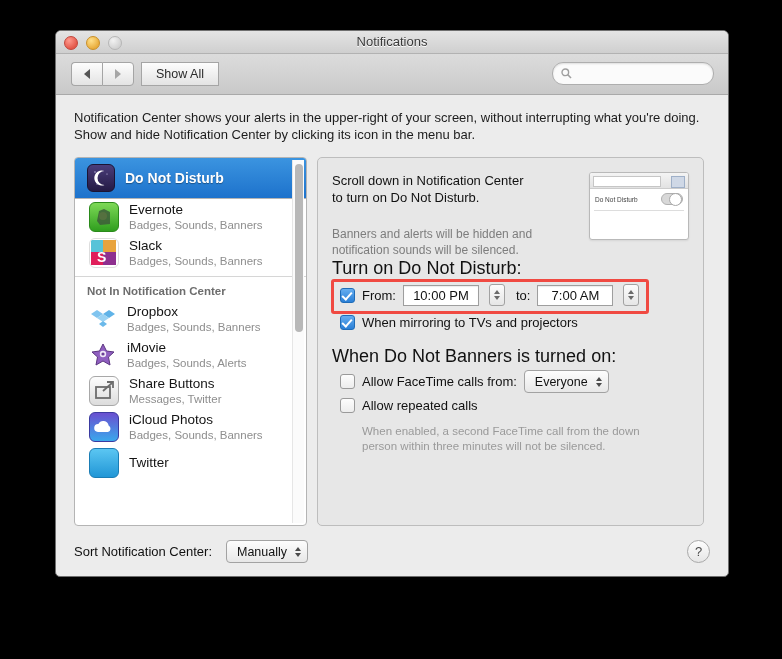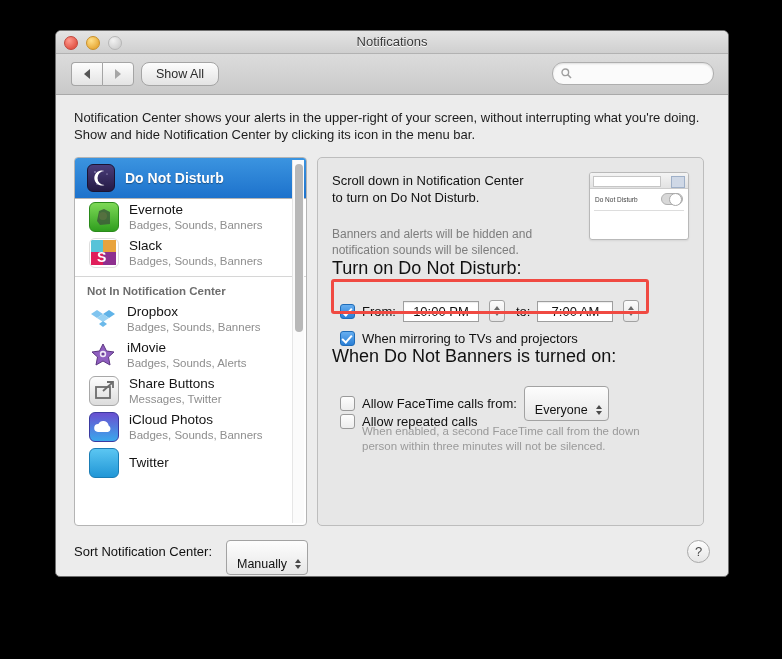--- a/index.html
+++ b/index.html
@@ -52,21 +52,21 @@
   }
   .navbtn.left  { border-radius: 4px 0 0 4px; border-right: none; }
   .navbtn.right { border-radius: 0 4px 4px 0; }
   .tri { width: 0; height: 0; border-top: 5px solid transparent; border-bottom: 5px solid transparent; }
   .tri.l { border-right: 6px solid #555; }
   .tri.r { border-left: 6px solid #a6a6a6; }
   .showall {
     position: absolute; left: 85px; top: 8px;
     height: 22px; padding: 0 14px;
     background: linear-gradient(to bottom, #fdfdfd, #e3e3e3);
-    border: 1px solid #a5a5a5; border-radius: 8px;
+    border: 1px solid #a5a5a5; border-radius: 0;
     font-size: 12.5px; color: #2b2b2b;
     display: flex; align-items: center;
   }
   .searchfield {
     position: absolute; right: 14px; top: 8px;
     width: 160px; height: 21px;
     background: #fbfbfb;
     border: 1px solid #aeaeae;
     border-radius: 11px;
     display: flex; align-items: center;
@@ -152,21 +152,21 @@
   }
   .pv-top { height: 15px; background: linear-gradient(to bottom,#f4f4f4,#e2e2e2); border-bottom: 1px solid #ccc; position: relative; }
   .pv-field { position: absolute; left: 3px; top: 3px; width: 66px; height: 9px; background: #fff; border: 1px solid #c6c6c6; }
   .pv-listicon { position: absolute; right: 3px; top: 3px; width: 12px; height: 10px; background: #cfd8e6; border: 1px solid #9fb0c8; }
   .pv-row { display: flex; align-items: center; justify-content: space-between; padding: 4px 5px 0 5px; }
   .pv-label { font-size: 6.5px; color: #444; }
   .pv-toggle { width: 20px; height: 10px; border-radius: 6px; background: #d8d8d8; border: 1px solid #b0b0b0; position: relative; }
   .pv-knob { position: absolute; right: 0; top: -1px; width: 11px; height: 11px; border-radius: 50%; background: #fff; border: 1px solid #a8a8a8; }
   .pv-div { height: 1px; background: #ddd; margin: 5px 4px 0 4px; }
   
-  .ctl-row { display: flex; align-items: center; margin-top: 16px; }
+  .ctl-row { display: flex; align-items: center; }
   .cbox {
     width: 13px; height: 13px; border-radius: 3px; flex: none;
     border: 1px solid #9a9a9a;
     background: linear-gradient(to bottom, #fdfdfd, #ededed);
     position: relative;
   }
   .cbox.on {
     background: linear-gradient(to bottom, #66aef0, #2a7fd6);
     border-color: #1f6cb8;
   }
@@ -187,21 +187,21 @@
     width: 14px; height: 20px; margin-left: 3px;
     border: 1px solid #a2a2a2; border-radius: 3px;
     background: linear-gradient(to bottom, #fcfcfc, #e6e6e6);
     display: flex; flex-direction: column; align-items: center; justify-content: center;
     flex: none;
   }
   .st-up, .st-dn { width: 0; height: 0; border-left: 3.5px solid transparent; border-right: 3.5px solid transparent; }
   .st-up { border-bottom: 4px solid #6a6a6a; margin-bottom: 2px; }
   .st-dn { border-top: 4px solid #6a6a6a; }
   .popup {
-    height: 21px; padding: 12px 6px 0 10px;
+    height: 21px; padding: 0 6px 0 10px;
     background: linear-gradient(to bottom, #fdfdfd, #e7e7e7);
     border: 1px solid #a2a2a2; border-radius: 4px;
     display: inline-flex; align-items: center; gap: 8px;
     font-size: 12.5px; color: #111;
   }
   .chev { display: flex; flex-direction: column; align-items: center; }
   .chev .u { width: 0; height: 0; border-left: 3.5px solid transparent; border-right: 3.5px solid transparent; border-bottom: 4px solid #4a4a4a; margin-bottom: 2px; }
   .chev .d { width: 0; height: 0; border-left: 3.5px solid transparent; border-right: 3.5px solid transparent; border-top: 4px solid #4a4a4a; }
   .hint { font-size: 11.5px; color: #9a9a9a; line-height: 15px; }
   .redbox {

